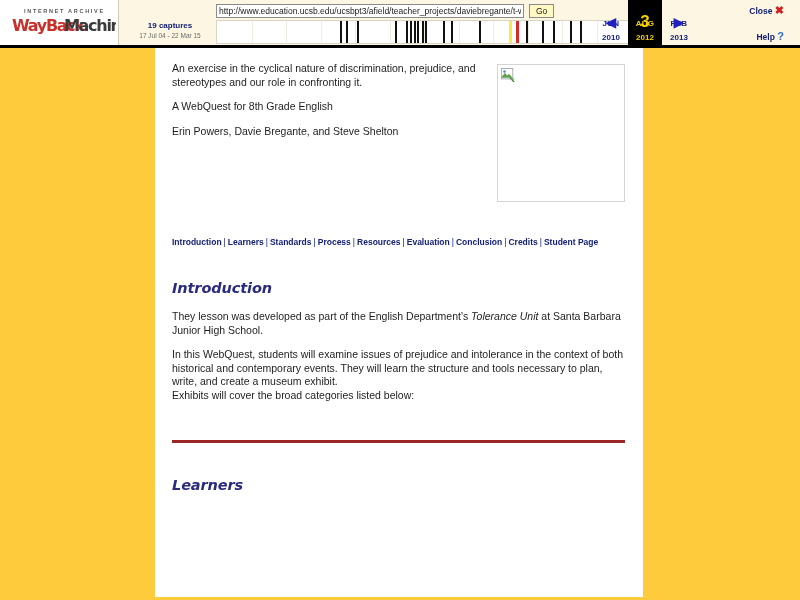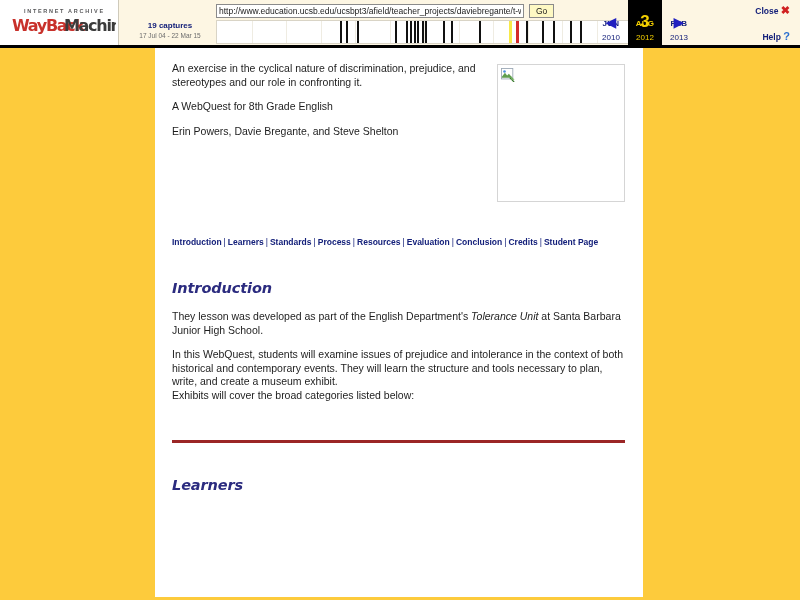--- a/index.html
+++ b/index.html
@@ -165,21 +165,21 @@
     font-size: 8px;
     font-weight: bold;
     color: #14207a;
     letter-spacing: 0.3px;
   }
   .wm-month.current .mon { color: #f4d000; }
   .wm-month .yr {
     position: absolute;
     bottom: 3px; left: 0; right: 0;
     font-size: 8px;
-    font-weight: normal;
+    font-weight: bold;
     color: #14207a;
   }
   .wm-month.current .yr { color: #f4d000; }
   .wm-month .daynum {
     position: absolute;
     top: 12px; left: 0; right: 0;
     font-size: 17px;
     font-weight: bold;
     color: #f4d000;
     line-height: 19px;
@@ -187,21 +187,21 @@
   .wm-arrow {
     position: absolute;
     top: 15px; left: 0; right: 0;
     font-size: 14px;
     color: #2020c0;
     line-height: 14px;
   }
 
   #wm-actions {
     position: absolute;
-    right: 6px; top: 0;
+    right: 12px; top: 0;
     width: 92px; height: 45px;
   }
   #wm-close {
     position: absolute;
     right: 4px; top: 4px;
     font-size: 8.5px;
     font-weight: bold;
     color: #14207a;
     white-space: nowrap;
     cursor: pointer;

